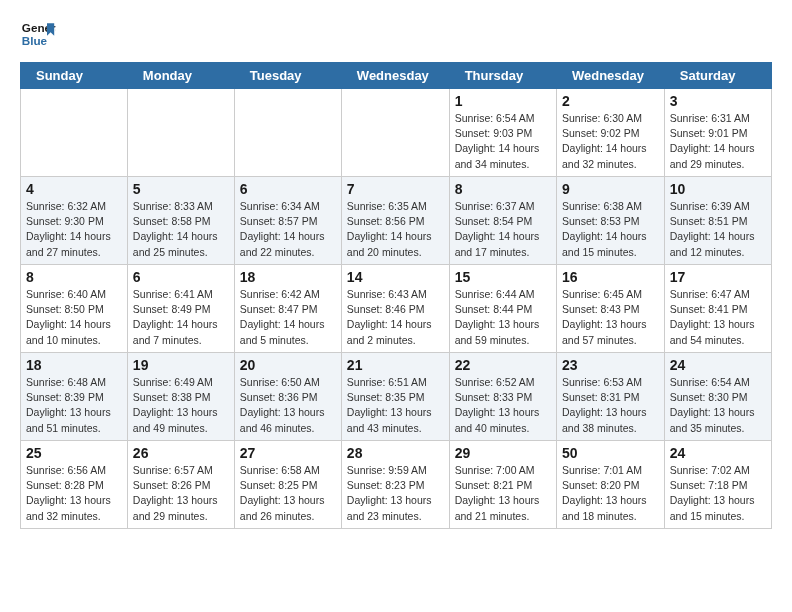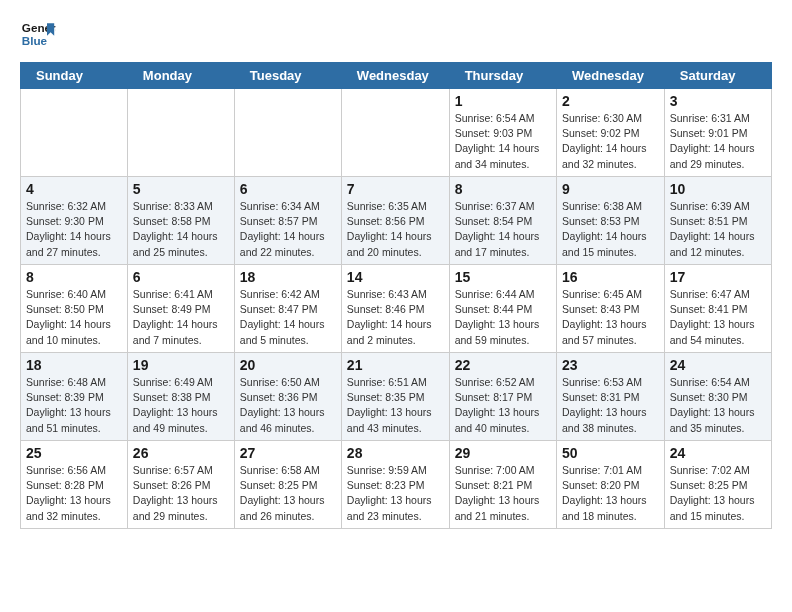--- a/index.html
+++ b/index.html
@@ -264,21 +264,21 @@
         <td>
           <span class="day-number">21</span>
           <div class="day-info">Sunrise: 6:51 AM
 Sunset: 8:35 PM
 Daylight: 13 hours
 and 43 minutes.</div>
         </td>
         <td>
           <span class="day-number">22</span>
           <div class="day-info">Sunrise: 6:52 AM
-Sunset: 8:17 PM
+Sunset: 8:33 PM
 Daylight: 13 hours
 and 40 minutes.</div>
         </td>
         <td>
           <span class="day-number">23</span>
           <div class="day-info">Sunrise: 6:53 AM
 Sunset: 8:31 PM
 Daylight: 13 hours
 and 38 minutes.</div>
         </td>
@@ -329,19 +329,19 @@
         <td>
           <span class="day-number">50</span>
           <div class="day-info">Sunrise: 7:01 AM
 Sunset: 8:20 PM
 Daylight: 13 hours
 and 18 minutes.</div>
         </td>
         <td>
           <span class="day-number">24</span>
           <div class="day-info">Sunrise: 7:02 AM
-Sunset: 8:25 PM
+Sunset: 7:18 PM
 Daylight: 13 hours
 and 15 minutes.</div>
         </td>
       </tr>
     </tbody>
 </table>
 
 </body></html>

